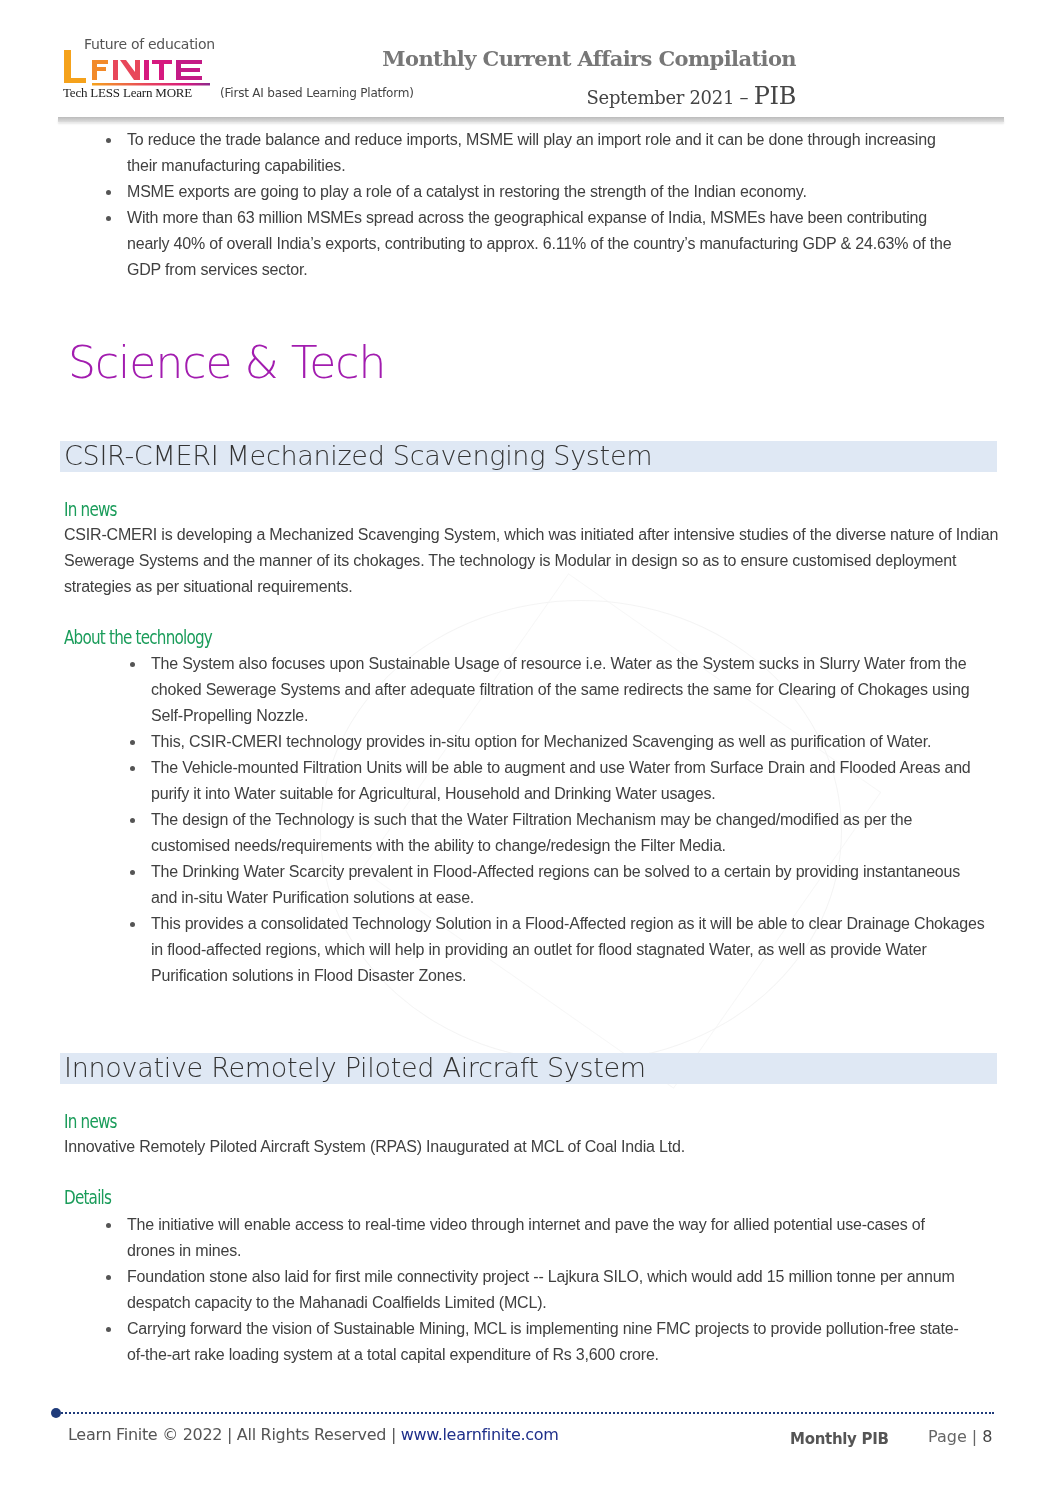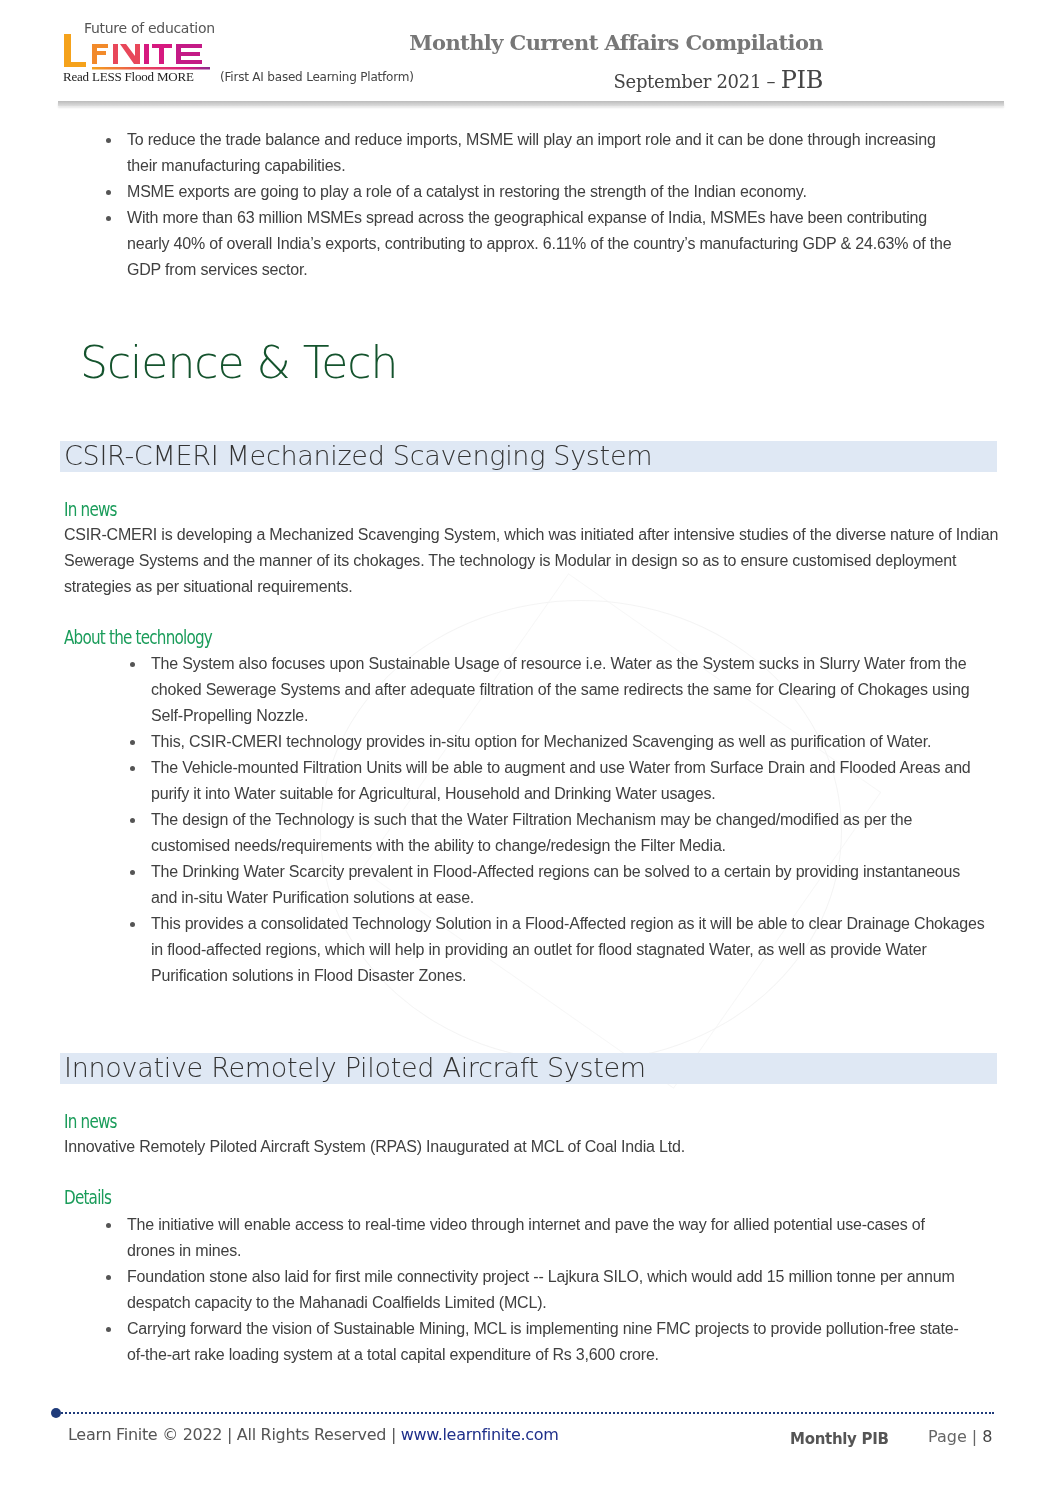--- a/index.html
+++ b/index.html
@@ -1,36 +1,36 @@
 <!DOCTYPE html>
 <html><head>
   <meta charset="utf-8">
   <style>
     html, body { margin: 0; padding: 0; background: #ffffff; }
     body {
       width: 1058px; height: 1497px; position: relative; overflow: hidden;
       font-family: "Liberation Sans", sans-serif; color: #404040;
     }
-    .header { position: absolute; left: 0; top: 0; width: 874px; height: 110px; padding-left: 27px; }
+    .header { position: absolute; left: 0; top: 16px; width: 874px; height: 110px; }
     .logo-tag { position: absolute; left: 84px; top: 20px; font-size: 14px; color: #555; font-family: "DejaVu Sans", sans-serif; letter-spacing: -0.3px; }
     .logo-word { position: absolute; left: 62px; top: 32px; width: 150px; height: 38px; }
     .logo-sub { position: absolute; left: 63px; top: 69px; font-size: 13px; font-family: "Liberation Serif", serif; color: #222; letter-spacing: -0.2px; }
     .logo-ai { position: absolute; left: 220px; top: 70px; font-size: 12px; color: #444; font-family: "DejaVu Sans", sans-serif; letter-spacing: -0.2px; }
     .hdr-title { position: absolute; right: 78px; top: 30px; font-family: "DejaVu Serif", serif; font-weight: bold; color: #777; font-size: 21px; letter-spacing: -0.6px; }
     .hdr-sub { position: absolute; right: 78px; top: 66px; font-family: "DejaVu Serif", serif; color: #444; font-size: 18px; letter-spacing: -0.3px; }
     .hdr-sub .pib { font-size: 24px; }
     .hdr-line { position: absolute; left: 58px; top: 101px; width: 946px; height: 5px; background: linear-gradient(#bbb, #ddd); box-shadow: 0 2px 2px #e8e8e8; }
 
     .content { position: absolute; left: 0; top: 0; width: 1058px; }
     .body-text { font-family: "Liberation Sans", sans-serif; font-size: 16px; line-height: 26px; color: #404040; letter-spacing: -0.2px; }
     ul.bullets { margin: 0; padding: 0; list-style: none; position: absolute; left: 0; width: 1058px; }
     ul.bullets li { position: relative; padding-left: 127px; padding-right: 95px; }
     ul.bullets li .dot { position: absolute; left: 106px; top: 11px; width: 5px; height: 5px; border-radius: 50%; background: #555; }
 
-    .section-title { position: absolute; left: 80px; top: 350px; font-size: 44px; font-family: "DejaVu Sans", sans-serif; font-weight: 300; color: #14532d; letter-spacing: -1px; }
+    .section-title { position: absolute; left: 68px; top: 350px; font-size: 44px; font-family: "DejaVu Sans", sans-serif; font-weight: 300; color: #a21caf; letter-spacing: -1px; }
     .topic-band { position: absolute; left: 60px; width: 937px; height: 31px; background: #dfe8f4; }
     .topic-band span { position: absolute; left: 4px; top: 2px; font-size: 27px; color: #333; letter-spacing: -0.3px; font-family: "DejaVu Sans", sans-serif; font-weight: 300; }
     .sub-head { position: absolute; left: 64px; font-size: 19px; color: #1a9c5a; font-family: "DejaVu Sans", sans-serif; letter-spacing: -1px; transform: scaleX(0.8); transform-origin: left; }
     .para { position: absolute; left: 64px; width: 940px; }
 
     .watermark { position: absolute; left: 320px; top: 600px; width: 520px; height: 460px; border: 1px solid #f1f1f1; border-radius: 50%; opacity: 0.8; }
     .watermark2 { position: absolute; left: 430px; top: 650px; width: 380px; height: 360px; border: 1px solid #f3f3f3; transform: rotate(35deg); opacity: 0.7; }
 
     .footer-dots { position: absolute; left: 58px; top: 1412px; width: 936px; height: 2px; border-top: 2px dotted #1f3b7a; }
     .footer-ball { position: absolute; left: 51px; top: 1408px; width: 10px; height: 10px; border-radius: 50%; background: #1f3b7a; }
@@ -54,21 +54,21 @@
         <stop offset="1" stop-color="#8a2a8c"></stop>
       </linearGradient>
     </defs>
     <path d="M2 2 L9 2 L9 30 L24 30 L24 35 L2 35 Z" fill="#f5a21b"></path>
     <path d="M30 12 L46 12 L46 16 L35 16 L35 19 L44 19 L44 23 L35 23 L35 32 L30 32 Z" fill="#f28a2a"></path>
     <path d="M51 12 L56 12 L56 32 L51 32 Z M58 12 L72 32 L78 32 L78 12 L73 12 L73 24 L64 12 Z" fill="#e8475a"></path>
     <path d="M82 12 L87 12 L87 32 L82 32 Z M90 12 L110 12 L110 16 L102 16 L102 32 L97 32 L97 16 L90 16 Z" fill="#d6197f"></path>
     <path d="M114 12 L140 12 L140 16 L119 16 L119 20 L138 20 L138 24 L119 24 L119 28 L140 28 L140 32 L114 32 Z" fill="#c41a86"></path>
     <rect x="30" y="35" width="118" height="2.5" fill="url(#lg)"></rect>
   </svg>
-  <div class="logo-sub">Read LESS Flood MORE</div>
+  <div class="logo-sub">Tech LESS Learn MORE</div>
   <div class="logo-ai">(First AI based Learning Platform)</div>
 
   <div class="hdr-title">Monthly Current Affairs Compilation</div>
   <div class="hdr-sub"><span>September 2021 – </span><span class="pib">PIB</span></div>
   <div class="hdr-line"></div>
 </div>
 
 <div class="watermark"></div>
 <div class="watermark2"></div>
 

